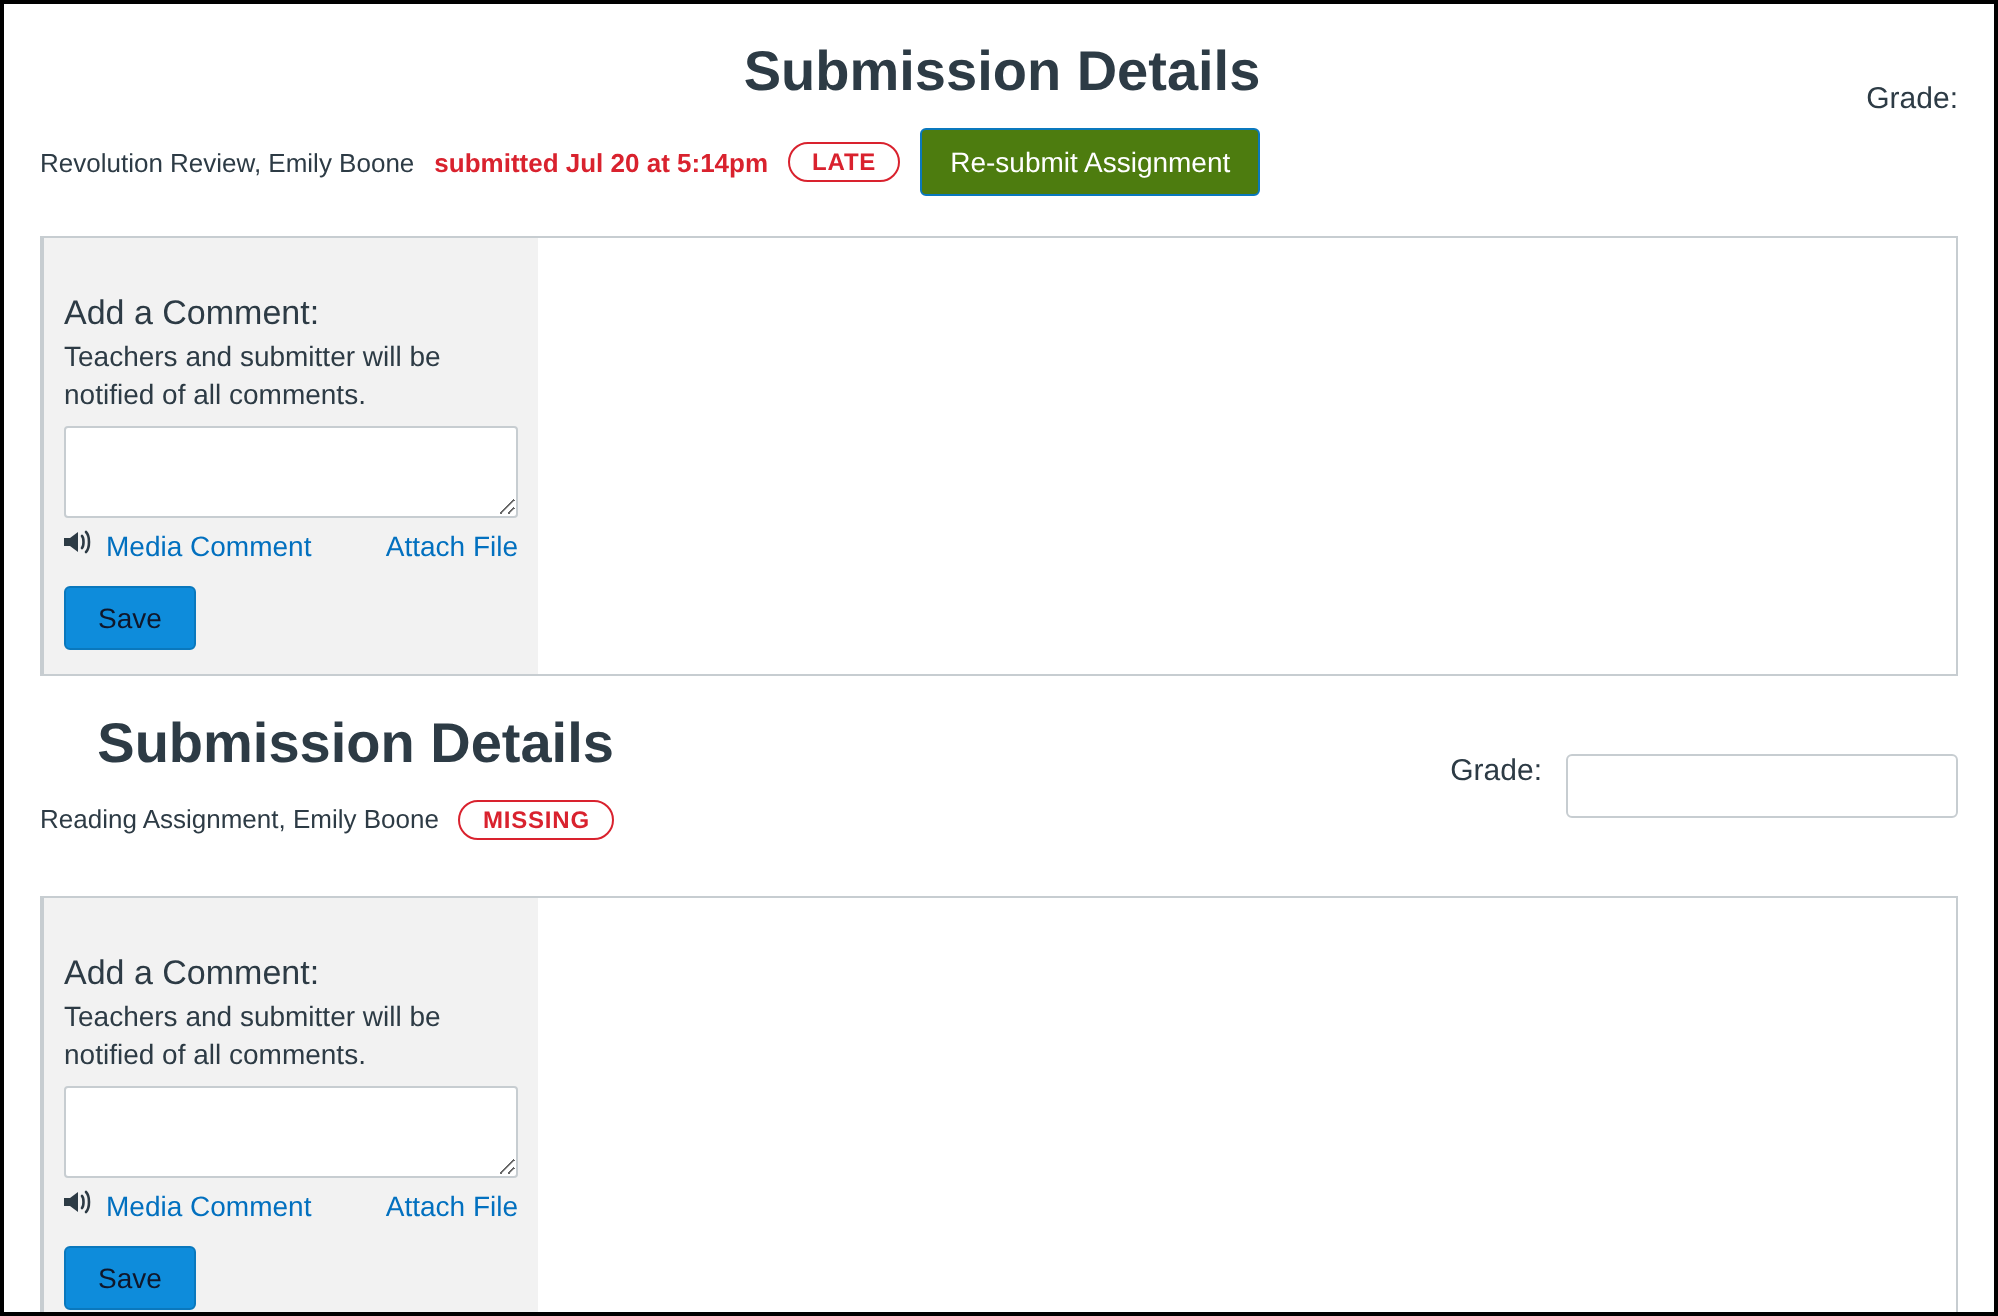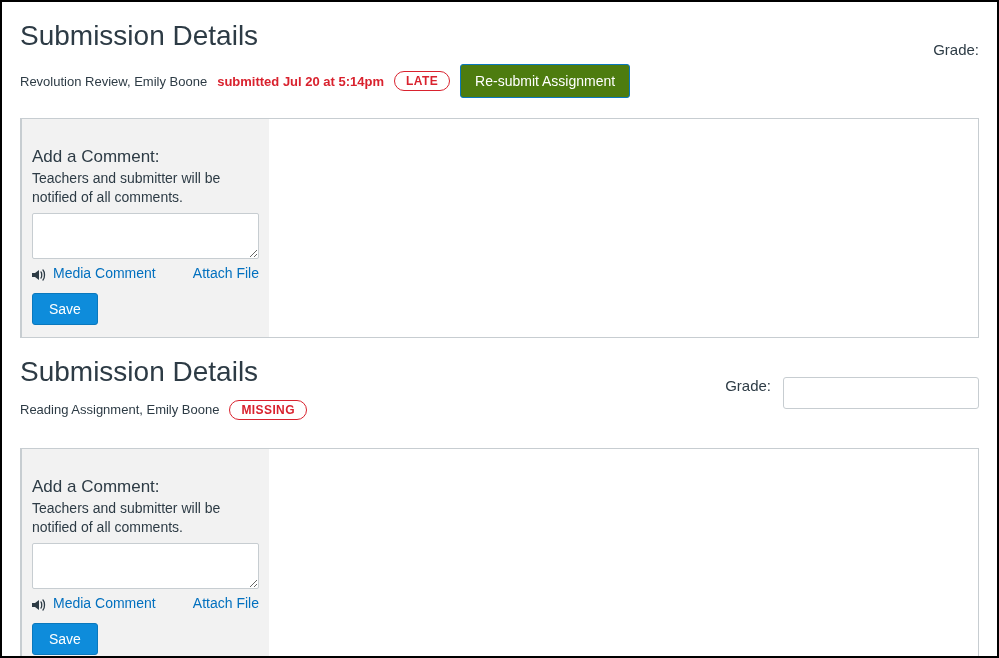--- a/index.html
+++ b/index.html
@@ -19,23 +19,24 @@
     .submission-section {
       margin-bottom: 18px;
     }
     .section-header {
       display: flex;
       align-items: flex-start;
       justify-content: space-between;
     }
     .header-left h1 {
       font-size: 28px;
-      font-weight: 400;
+      font-weight: 700;
       color: #2d3b45;
       margin-bottom: 12px;
+      text-align: right;
     }
     .subheader-row {
       display: flex;
       align-items: center;
       gap: 10px;
       margin-bottom: 12px;
       justify-content: flex-end;
     }
     .assignment-info {
       font-size: 13px;
@@ -168,41 +169,41 @@
       background: #fff;
     }
     .comment-actions {
       display: flex;
       align-items: center;
       justify-content: space-between;
       margin-top: 6px;
     }
     .media-comment-group {
       display: flex;
-      align-items: flex-end;
+      align-items: flex-start;
       gap: 6px;
     }
     .media-icon-svg {
       width: 15px;
       height: 12px;
       flex-shrink: 0;
     }
     .media-comment {
       color: #0270bf;
       font-size: 14px;
       cursor: pointer;
     }
     .attach-file {
       color: #0270bf;
       font-size: 14px;
       cursor: pointer;
     }
     .save-btn {
       background: #0e8cdb;
-      color: #ffffff;
+      color: #0f172a;
       border: 1px solid #0a78bd;
       border-radius: 3px;
       padding: 7px 16px;
       font-size: 14px;
       cursor: pointer;
       margin-top: 12px;
       align-self: flex-start;
     }
     .section1-header {
       margin-bottom: 8px;

